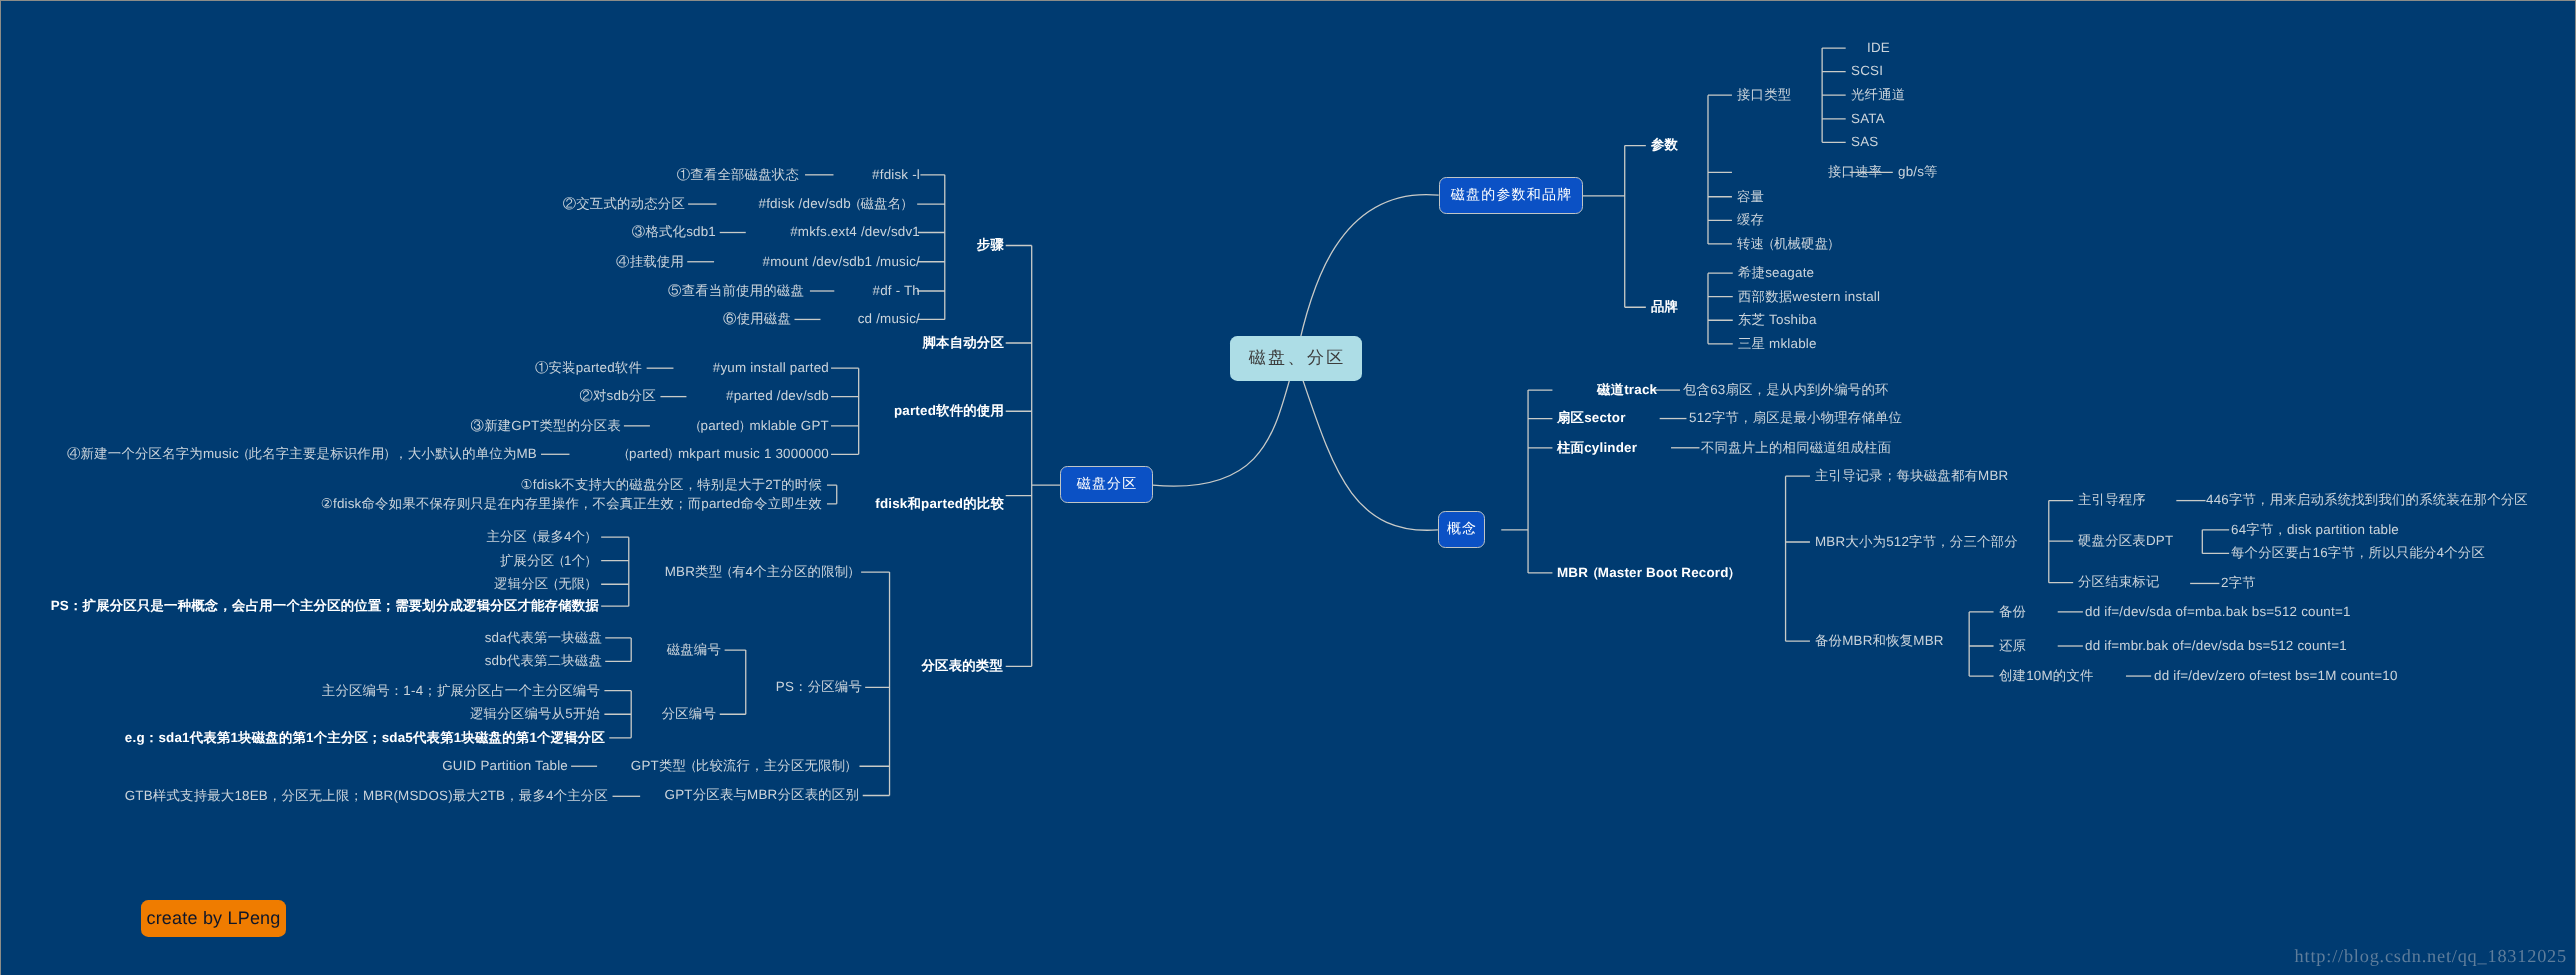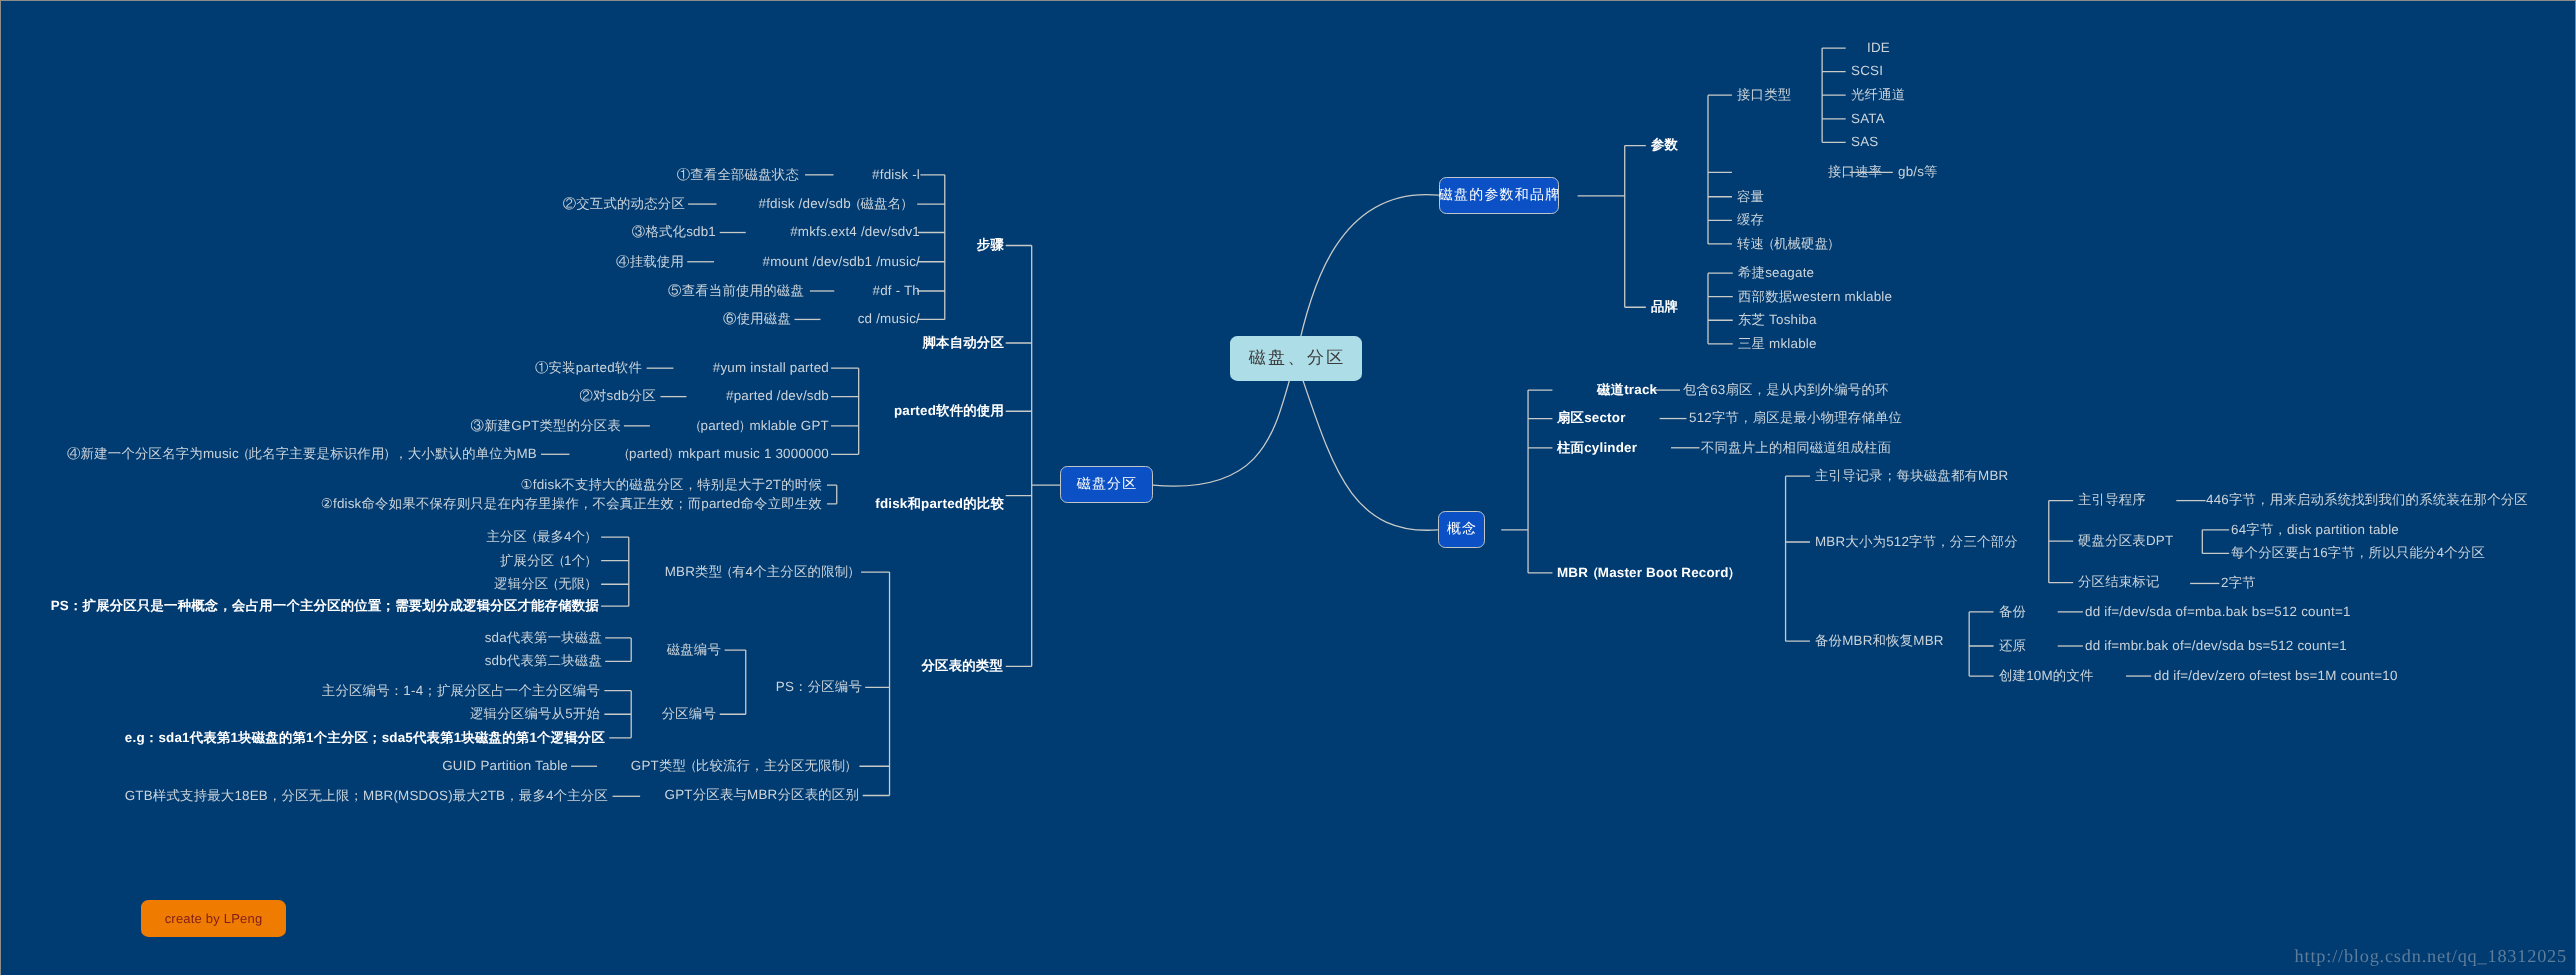--- a/index.html
+++ b/index.html
@@ -15,22 +15,22 @@
   .lbl{position:absolute;white-space:pre;color:#CBD4DB;font-size:13.4px;line-height:13.4px;
        letter-spacing:0.2px;transform:translateY(-50%);}
   .lbl.b{font-weight:bold;color:#FFFFFF;}
   .lbl.r{transform:translate(-100%,-50%);}
   .nb{font-weight:inherit;display:inline-block;width:0;overflow:visible;margin-right:9.7px;text-indent:-2.4px;}
   .nb.c{text-indent:-1.2px;}
   .node{position:absolute;box-sizing:border-box;display:flex;align-items:center;
         justify-content:center;white-space:nowrap;border-radius:7.3px;}
   #root-node{background:#ADDDE6;color:#3C3C3C;font-size:17px;letter-spacing:2.4px;text-indent:2.4px;}
   .bnode{background:#0B51C5;border:1.2px solid #C0C5C5;color:#FFFFFF;font-size:14px;letter-spacing:1.2px;text-indent:1.2px;}
-  #badge{position:absolute;background:#EF7C00;color:#7f1d1d;border-radius:7.3px;
-         display:flex;align-items:center;justify-content:center;font-size:13px;letter-spacing:0.2px;}
+  #badge{position:absolute;background:#EF7C00;color:#0f172a;border-radius:7.3px;
+         display:flex;align-items:center;justify-content:center;font-size:18px;letter-spacing:0.2px;}
   #watermark{position:absolute;color:#5E7D9B;font-family:"Liberation Serif",serif;
              font-size:18.3px;letter-spacing:0.8px;transform:translate(-100%,-100%);white-space:nowrap;}
 </style>
 </head>
 <body>
 
 <div id="canvas">
   <svg id="edges" viewBox="0 0 3171 1201" xmlns="http://www.w3.org/2000/svg">
       <path d="M1595 442 C1612.6 354.7 1648 228.4 1771 240"></path>
       <path d="M1595 442 C1570.1 518.7 1566.2 610 1419 597"></path>
@@ -83,21 +83,21 @@
       <div class="lbl" style="left: 1737px; top: 197px;">容量</div>
       <div class="lbl" style="left: 1737px; top: 220px;">缓存</div>
       <div class="lbl" style="left: 1737px; top: 244px;">转速<b class="nb">（</b>机械硬盘<b class="nb c">）</b></div>
       <div class="lbl" style="left: 1867px; top: 48px;">IDE</div>
       <div class="lbl" style="left: 1851px; top: 71px;">SCSI</div>
       <div class="lbl" style="left: 1851px; top: 95px;">光纤通道</div>
       <div class="lbl" style="left: 1851px; top: 119px;">SATA</div>
       <div class="lbl" style="left: 1851px; top: 142px;">SAS</div>
       <div class="lbl" style="left: 1898px; top: 172px;">gb/s等</div>
       <div class="lbl" style="left: 1738px; top: 273px;">希捷seagate</div>
-      <div class="lbl" style="left: 1738px; top: 297px;">西部数据western mklable</div>
+      <div class="lbl" style="left: 1738px; top: 297px;">西部数据western install</div>
       <div class="lbl" style="left: 1738px; top: 320px;">东芝 Toshiba</div>
       <div class="lbl" style="left: 1738px; top: 344px;">三星 mklable</div>
       <div class="lbl b r" style="left: 1004px; top: 245px;">步骤</div>
       <div class="lbl b r" style="left: 1004px; top: 343px;">脚本自动分区</div>
       <div class="lbl b r" style="left: 1004px; top: 411px;">parted软件的使用</div>
       <div class="lbl b r" style="left: 1004px; top: 496px; margin-top: 8px;">fdisk和parted的比较</div>
       <div class="lbl b r" style="left: 1003px; top: 666px;">分区表的类型</div>
       <div class="lbl r" style="left: 920px; top: 175px;">#fdisk -l</div>
       <div class="lbl r" style="left: 911px; top: 204px;">#fdisk /dev/sdb<b class="nb">（</b>磁盘名<b class="nb c">）</b></div>
       <div class="lbl r" style="left: 920px; top: 232px;">#mkfs.ext4 /dev/sdv1</div>
@@ -156,21 +156,21 @@
       <div class="lbl" style="left: 2221px; top: 583px;">2字节</div>
       <div class="lbl" style="left: 1999px; top: 612px;">备份</div>
       <div class="lbl" style="left: 1999px; top: 646px;">还原</div>
       <div class="lbl" style="left: 1999px; top: 676px;">创建10M的文件</div>
       <div class="lbl" style="left: 2085px; top: 612px;">dd if=/dev/sda of=mba.bak bs=512 count=1</div>
       <div class="lbl" style="left: 2085px; top: 646px;">dd if=mbr.bak of=/dev/sda bs=512 count=1</div>
       <div class="lbl" style="left: 2154px; top: 676px;">dd if=/dev/zero of=test bs=1M count=10</div>
     </div>
   <div id="root-node" class="node" style="left: 1230px; top: 336px; width: 132px; height: 45px;">磁盘、分区</div>
   <div id="nodes">
-      <div class="node bnode" style="left: 1439px; top: 177px; width: 120px; height: 37px;">磁盘的参数和品牌</div>
+      <div class="node bnode" style="left: 1439px; top: 177px; width: 144px; height: 37px;">磁盘的参数和品牌</div>
       <div class="node bnode" style="left: 1060px; top: 466px; width: 93px; height: 37px;">磁盘分区</div>
       <div class="node bnode" style="left: 1438px; top: 511px; width: 47px; height: 37px;">概念</div>
     </div>
   <div id="badge" style="left: 141px; top: 900px; width: 145px; height: 37px;">create by LPeng</div>
   <div id="watermark" style="left: 2567px; top: 967px;">http://blog.csdn.net/qq_18312025</div>
   <div id="frame"></div>
 </div>
 
 
 </body></html>

